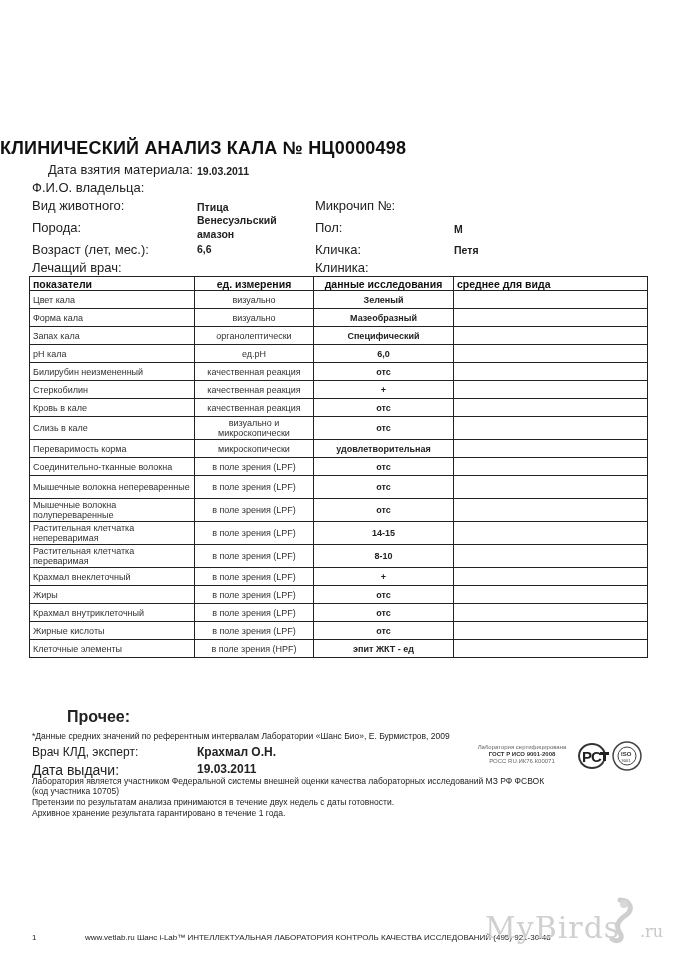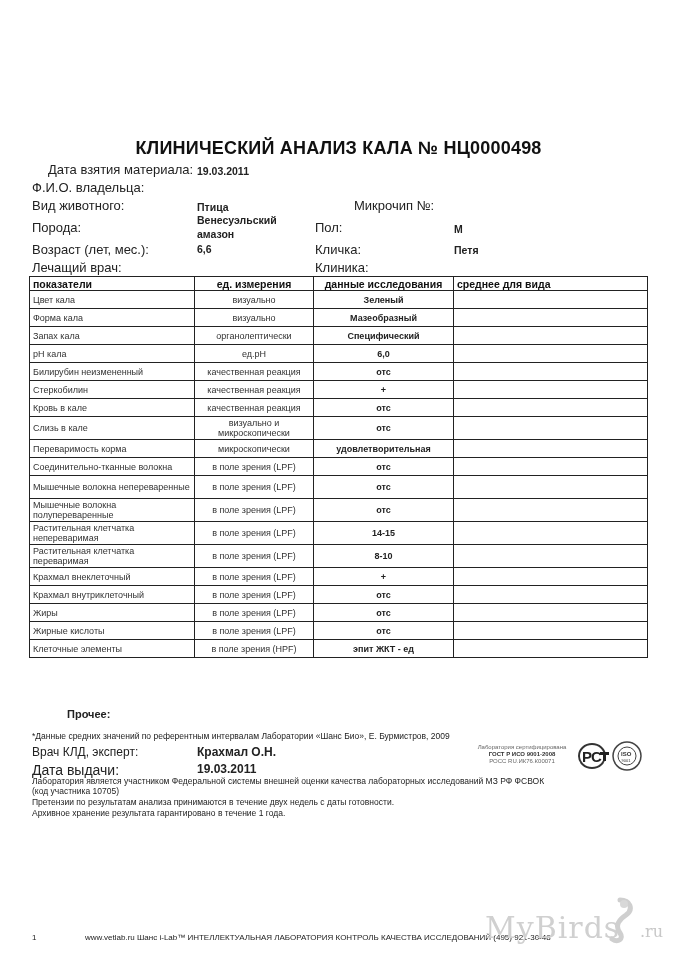--- a/index.html
+++ b/index.html
@@ -1,18 +1,18 @@
 <!DOCTYPE html>
 <html><head>
 <meta charset="utf-8">
 <style>
   html, body { margin:0; padding:0; }
   body { width:677px; height:960px; background:#ffffff; position:relative; overflow:hidden; font-family:"Liberation Sans", sans-serif; color:#111; }
   .abs { position:absolute; }
-  .title { left:0; width:677px; top:138px; text-align:center; font-size:18px; font-weight:bold; letter-spacing:0.2px; }
+  .title { left:0; width:677px; top:138px; font-size:18px; font-weight:bold; letter-spacing:0.2px; }
   .lbl { font-size:13px; color:#222; }
   .val { font-size:10.5px; font-weight:bold; color:#222; line-height:12px; }
   table.res { position:absolute; left:29px; top:276px; width:619px; border-collapse:collapse; font-size:9px; color:#333; }
   table.res td { border:1.5px solid #222; padding:0 3px; height:17px; }
   table.res tr.tall td { height:22px; line-height:10px; }
   table.res td.c2 { text-align:center; width:112px;margin-top:32px; }
   table.res td.c3 { text-align:center; font-weight:bold; width:133px; color:#222; }
   table.res td.c1 { width:158px; }
   table.res tr.sec td { font-weight:bold; font-size:10.5px; color:#111; height:13px; }
   table.res tr.hdr td { font-weight:bold; font-size:10.5px; color:#111; height:13px; }
@@ -26,21 +26,21 @@
 
 <div class="abs title">КЛИНИЧЕСКИЙ АНАЛИЗ КАЛА № НЦ0000498</div>
 
 <div class="abs lbl" style="left:32px;top:162px;margin-left:16px;">Дата взятия материала:</div>
 <div class="abs val" style="left:197px;top:165px;">19.03.2011</div>
 
 <div class="abs lbl" style="left:32px;top:180px;">Ф.И.О. владельца:</div>
 
 <div class="abs lbl" style="left:32px;top:198px;">Вид животного:</div>
 <div class="abs val" style="left:197px;top:201px;">Птица</div>
-<div class="abs lbl" style="left:315px;top:198px;margin-left:39px;">Микрочип №:</div>
+<div class="abs lbl" style="left:315px;top:198px;">Микрочип №:</div>
 
 <div class="abs lbl" style="left:32px;top:220px;">Порода:</div>
 <div class="abs val" style="left:197px;top:214px;">Венесуэльский</div>
 <div class="abs val" style="left:197px;top:228px;">амазон</div>
 <div class="abs lbl" style="left:315px;top:220px;">Пол:</div>
 <div class="abs val" style="left:454px;top:223px;">М</div>
 
 <div class="abs lbl" style="left:32px;top:242px;text-align:center;">Возраст (лет, мес.):</div>
 <div class="abs val" style="left:197px;top:243px;">6,6</div>
 <div class="abs lbl" style="left:315px;top:242px;">Кличка:</div>
@@ -141,47 +141,47 @@
         <td class="c3">8-10</td>
         <td></td>
       </tr>
   <tr>
         <td class="c1">Крахмал внеклеточный</td>
         <td class="c2">в поле зрения (LPF)</td>
         <td class="c3">+</td>
         <td></td>
       </tr>
   <tr>
+        <td class="c1">Жиры</td>
+        <td class="c2">в поле зрения (LPF)</td>
+        <td class="c3">отс</td>
+        <td></td>
+      </tr>
+  <tr>
         <td class="c1">Крахмал внутриклеточный</td>
-        <td class="c2">в поле зрения (LPF)</td>
-        <td class="c3">отс</td>
-        <td></td>
-      </tr>
-  <tr>
-        <td class="c1">Жиры</td>
         <td class="c2">в поле зрения (LPF)</td>
         <td class="c3">отс</td>
         <td></td>
       </tr>
   <tr>
         <td class="c1">Жирные кислоты</td>
         <td class="c2">в поле зрения (LPF)</td>
         <td class="c3">отс</td>
         <td></td>
       </tr>
   <tr>
         <td class="c1">Клеточные элементы</td>
         <td class="c2">в поле зрения (HPF)</td>
         <td class="c3">эпит ЖКТ - ед</td>
         <td></td>
       </tr>
 </tbody>
   </table>
 
-<div class="abs" style="left:32px;top:708px;font-size:11px;font-weight:bold;color:#222;padding-left:35px;">Прочее:</div>
+<div class="abs" style="left:32px;top:708px;font-size:16px;font-weight:bold;color:#222;padding-left:35px;">Прочее:</div>
 
 <div class="abs small" style="left:32px;top:731px;">*Данные средних значений по референтным интервалам Лаборатории «Шанс Био»,  Е. Бурмистров, 2009</div>
 
 <div class="abs lbl" style="left:32px;top:745px;font-size:12px;">Врач КЛД, эксперт:</div>
 <div class="abs" style="left:197px;top:745px;font-size:12px;font-weight:bold;color:#222;">Крахмал О.Н.</div>
 
 <div class="abs lbl" style="left:32px;top:762px;font-size:14px;">Дата выдачи:</div>
 <div class="abs" style="left:197px;top:762px;font-size:12px;font-weight:bold;color:#222;">19.03.2011</div>
 
 <div class="abs small" style="left:32px;top:776px;">Лаборатория является участником Федеральной системы внешней оценки качества лабораторных исследований МЗ РФ ФСВОК</div>

